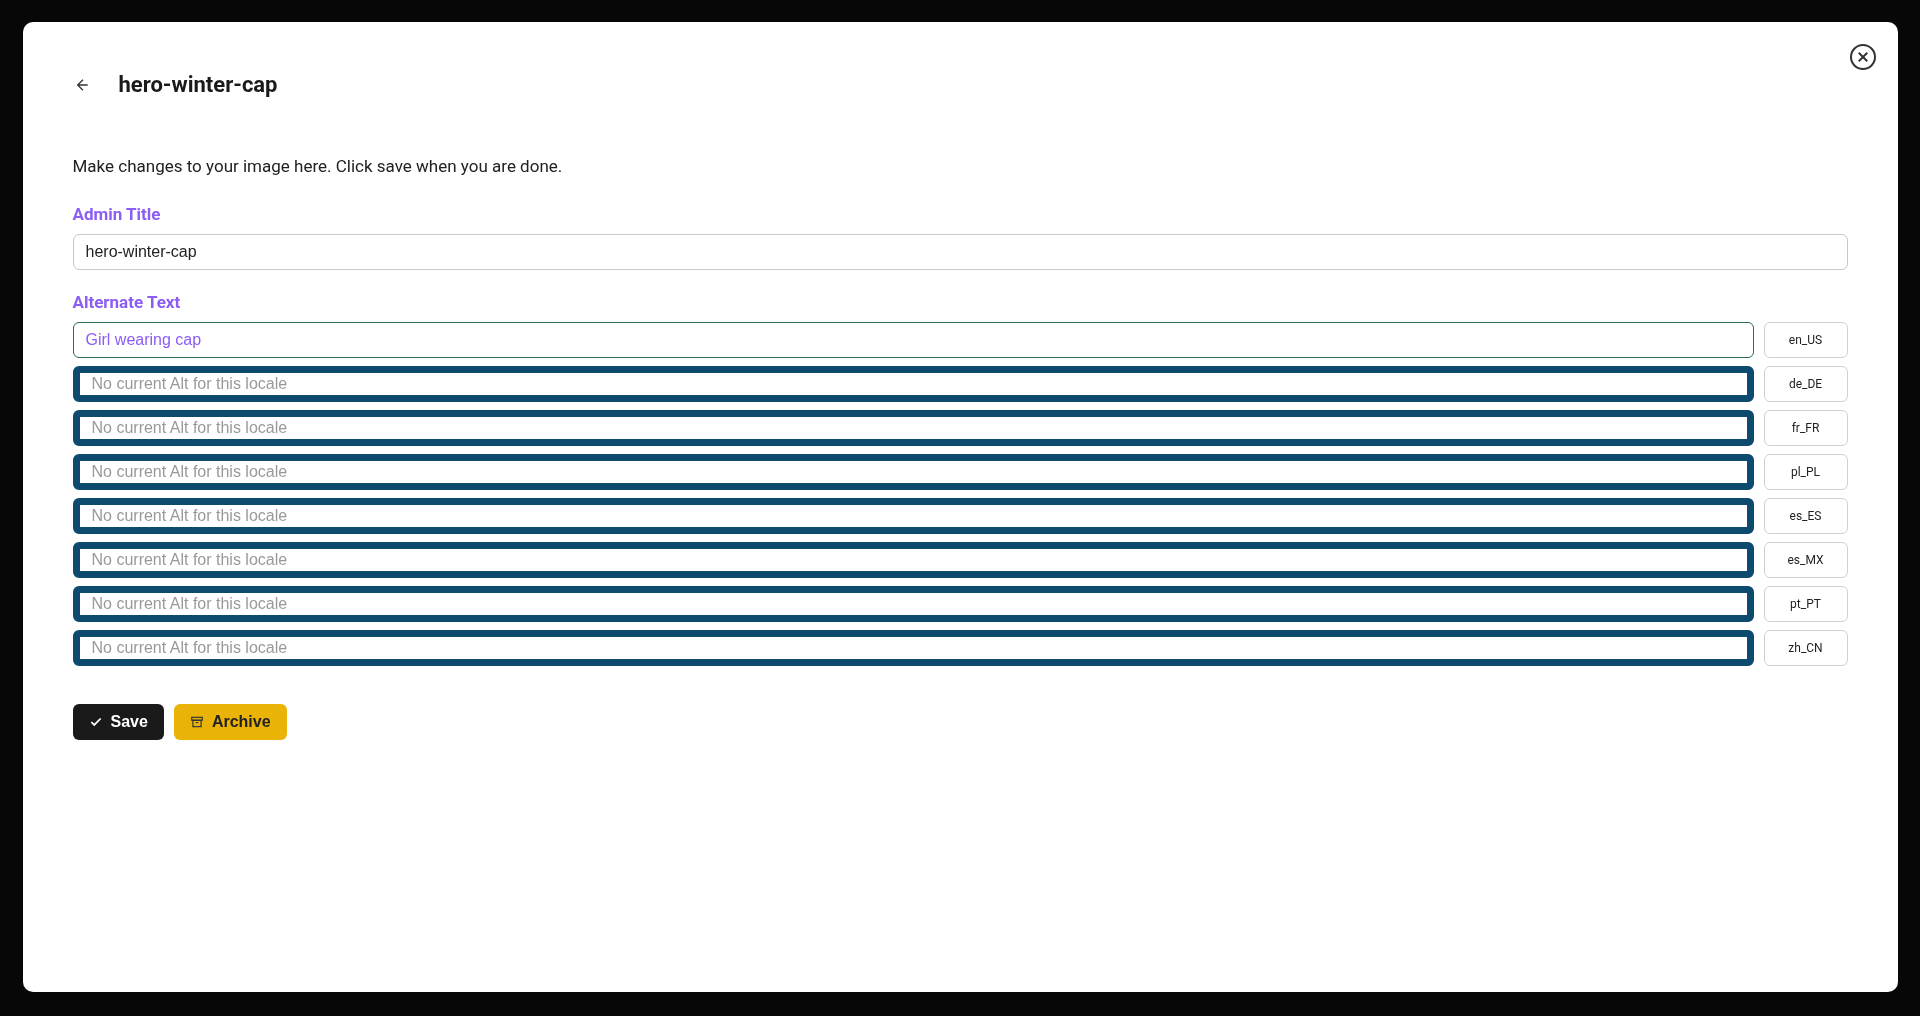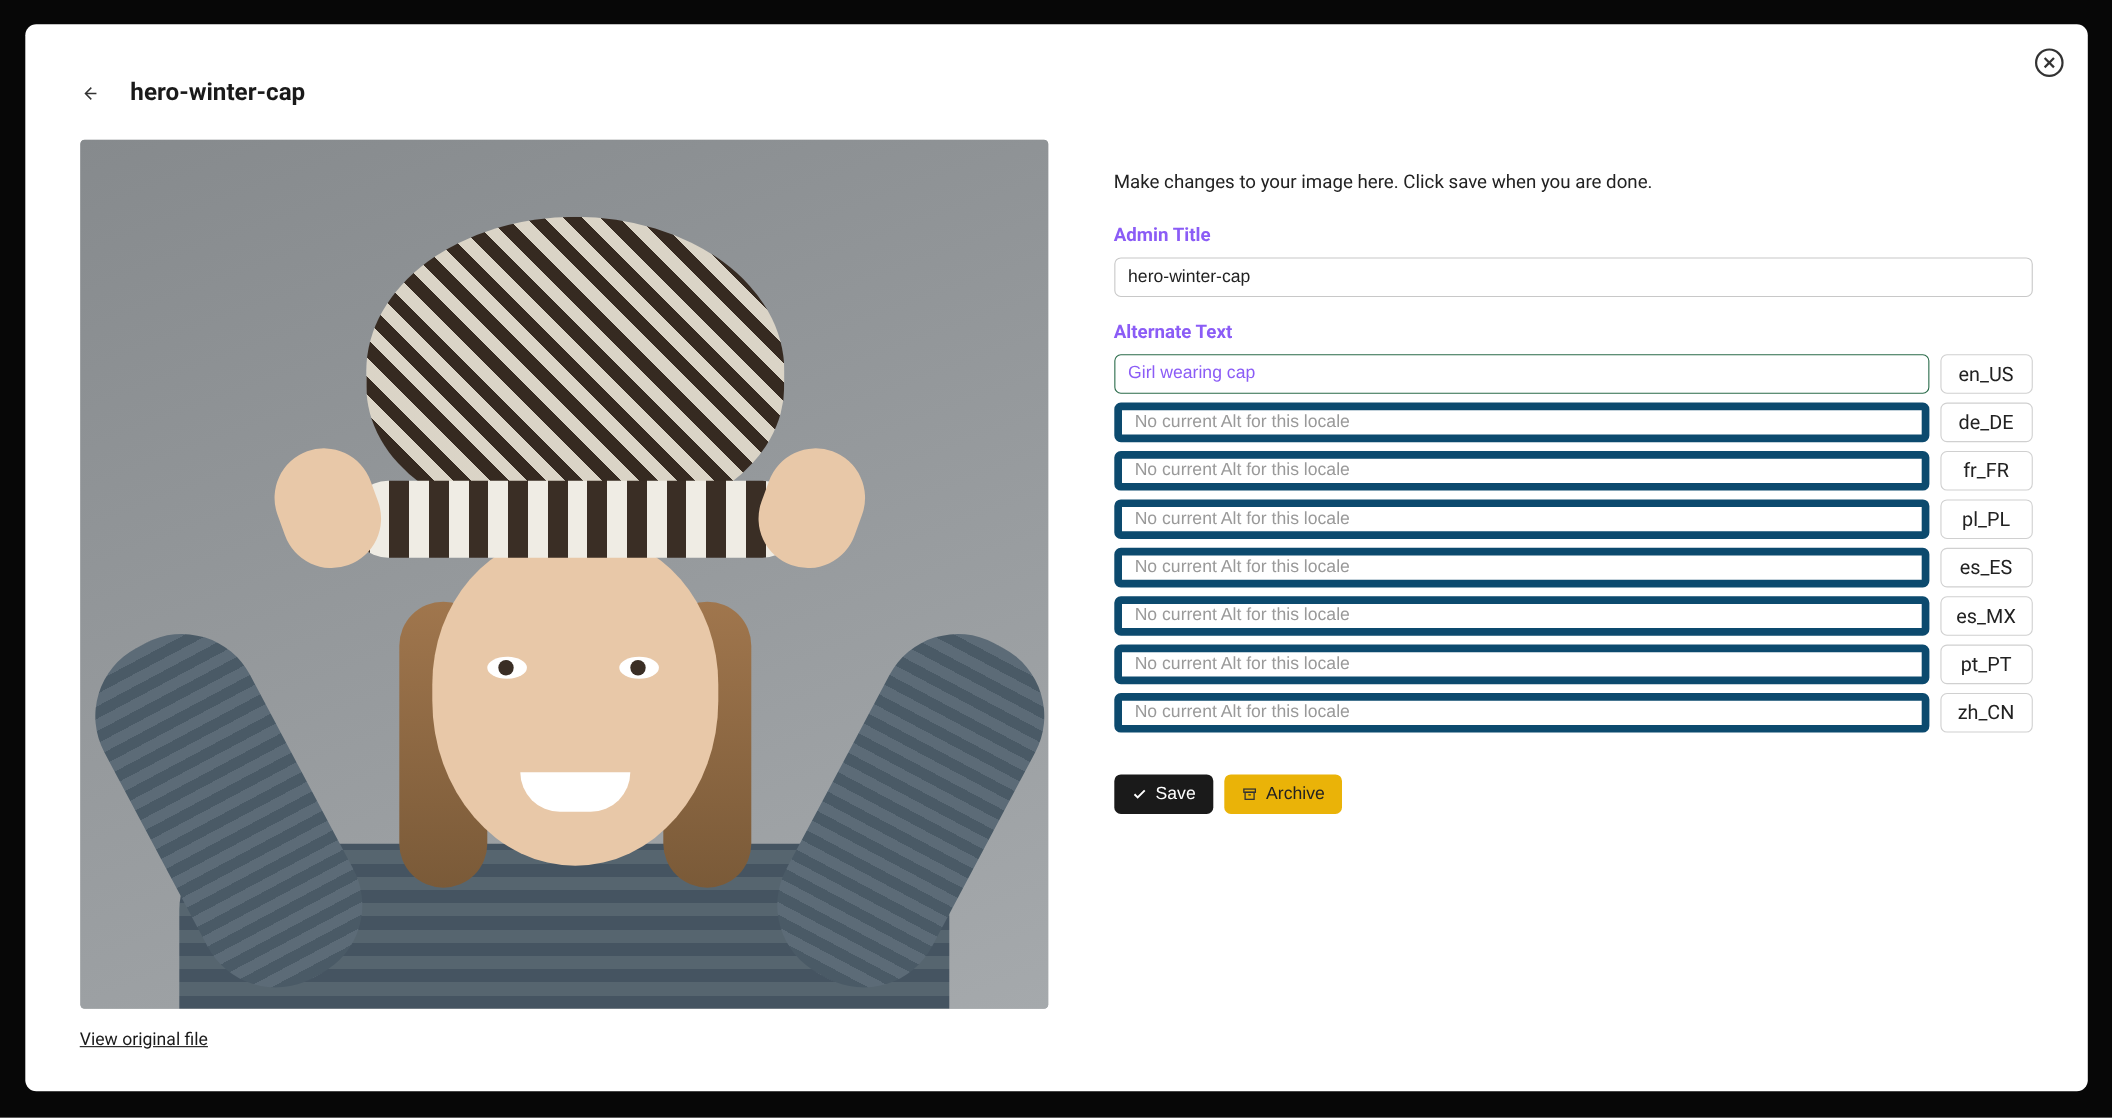--- a/index.html
+++ b/index.html
@@ -256,39 +256,40 @@
   color: #999;
 }
 .locale-badge {
   width: 84px;
   height: 36px;
   border: 1px solid #d0d0d0;
   border-radius: 6px;
   display: flex;
   align-items: center;
   justify-content: center;
-  font-size: 18px;
+  font-size: 12px;
   color: #222;
   background: #fff;
 }
 .button-row {
   display: flex;
   gap: 10px;
   margin-top: 8px;
 }
 .btn {
   height: 36px;
   border-radius: 6px;
   padding: 0 16px;
   font-size: 16px;
   display: inline-flex;
   align-items: center;
   gap: 8px;
   cursor: pointer;
   border: none;
+  font-weight: bold;
 }
 .btn-primary {
   background: #1a1a1a;
   color: #fff;
 }
 .btn-secondary {
   background: #eab308;
   color: #222;
 }
 .btn svg {
@@ -308,39 +309,20 @@
       <span class="back-arrow">
         <svg viewBox="0 0 24 24">
             <path d="M15 4 L7 12 L15 20 M7 12 H22"></path>
           </svg>
       </span>
       <h1 class="modal-title">hero-winter-cap</h1>
     </div>
 
     <div class="modal-body">
 
-      <div class="left-col">
-        <div class="image-preview">
-          <div class="img-bg"></div>
-          <div class="img-sweater"></div>
-          <div class="img-arm-l"></div>
-          <div class="img-arm-r"></div>
-          <div class="img-hair-l"></div>
-          <div class="img-hair-r"></div>
-          <div class="img-face"></div>
-          <div class="img-eye-l"></div>
-          <div class="img-eye-r"></div>
-          <div class="img-mouth"></div>
-          <div class="img-hat"></div>
-          <div class="img-hat-brim"></div>
-          <div class="img-hand-l"></div>
-          <div class="img-hand-r"></div>
-        </div>
-        <a class="view-original">View original file</a>
-      </div>
 
       <div class="right-col">
         <p class="help-text">Make changes to your image here. Click save when you are done.</p>
 
         <div class="field-group">
           <label class="field-label">Admin Title</label>
           <input type="text" class="text-input" value="hero-winter-cap" style="">
         </div>
 
         <div class="field-group">

